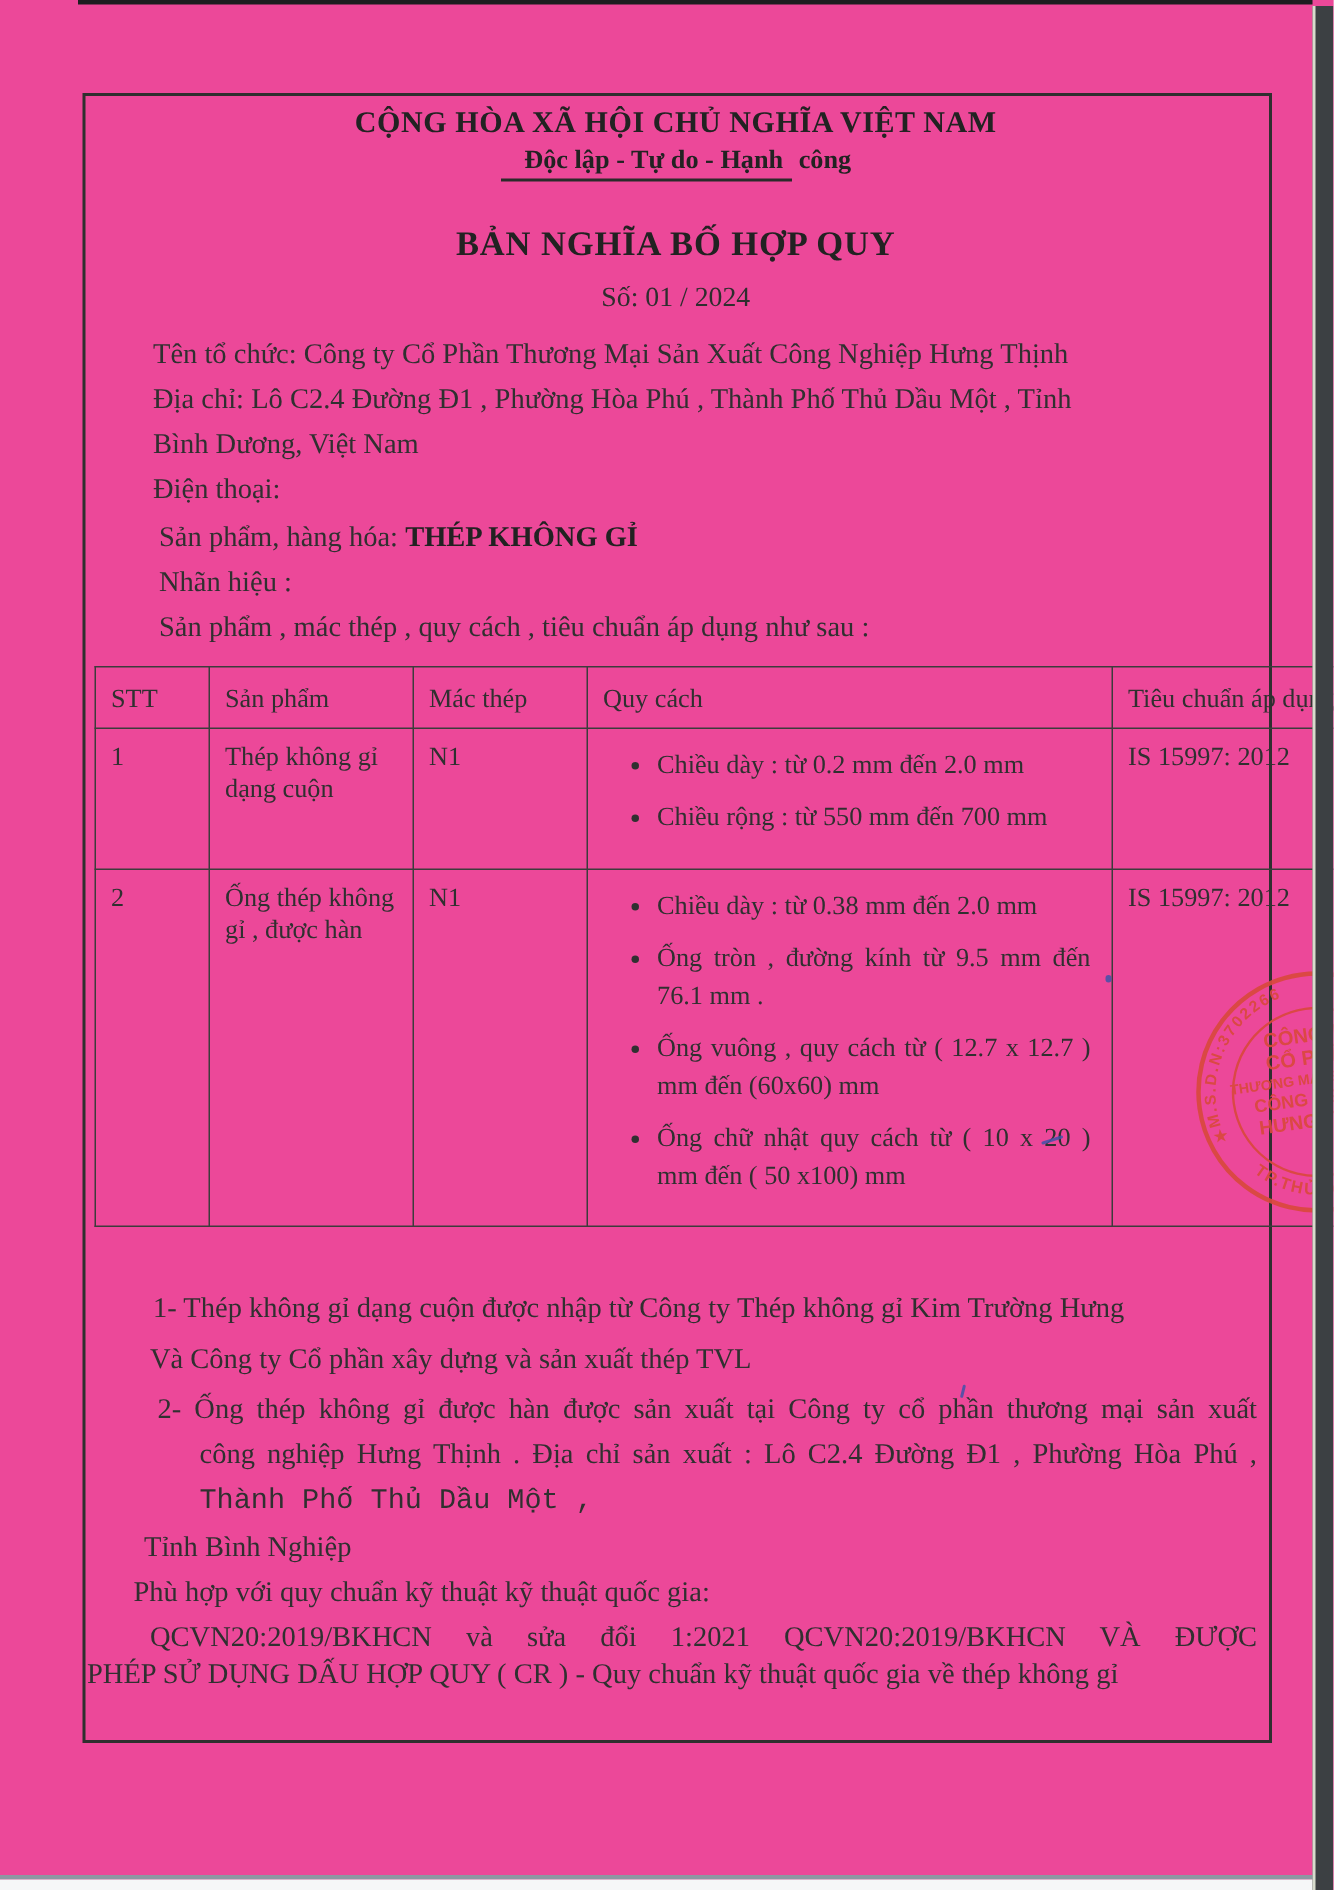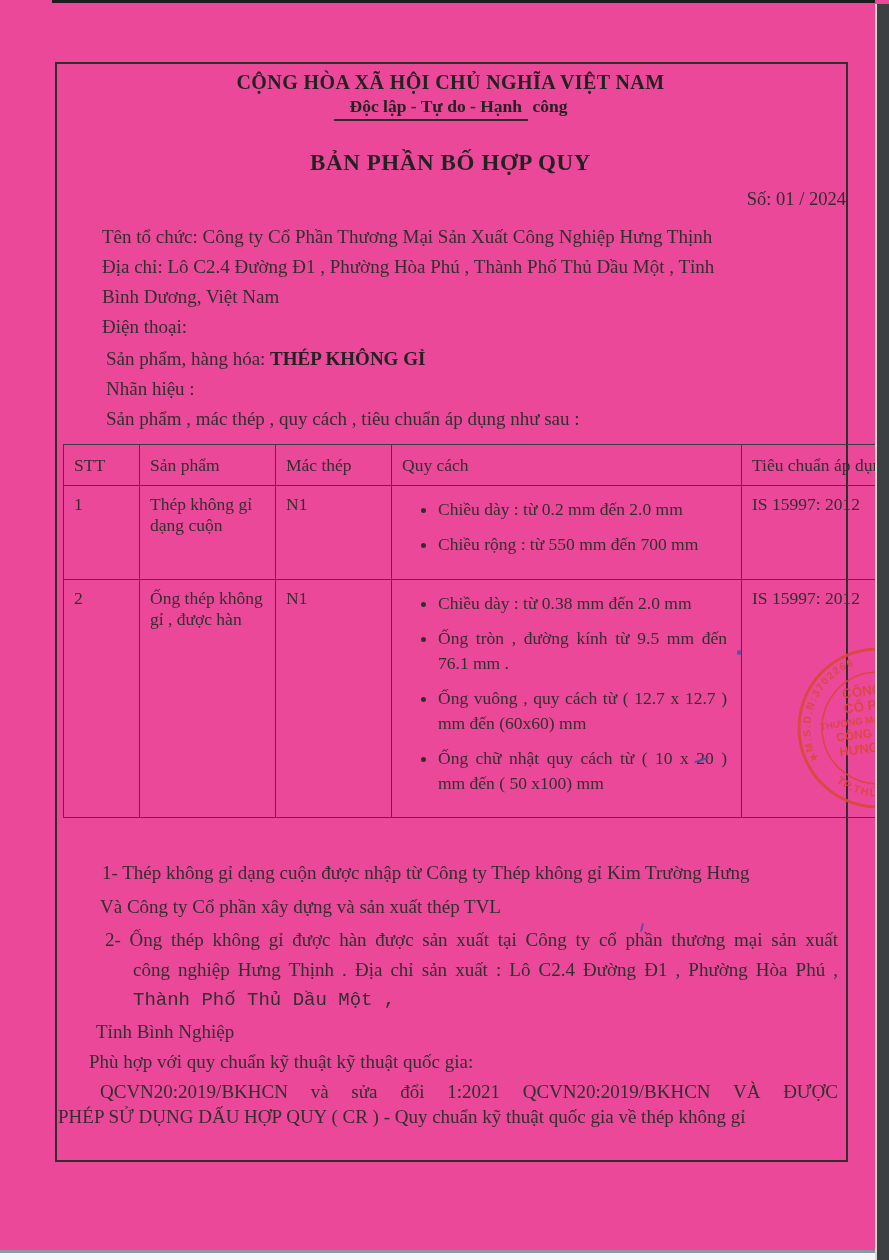--- a/index.html
+++ b/index.html
@@ -12,21 +12,21 @@
   .scan-right{position:absolute;right:0;top:4px;width:12px;height:1256px;background:#3c4043;border-left:2px solid #d7dccd;}
   .scan-bottom{position:absolute;left:0;top:1250px;width:877px;height:2.5px;background:#8e97a2;}
   .scan-bottom-pad{position:absolute;left:0;top:1253px;width:877px;height:7px;background:#f6f7f8;}
   
   .frame{position:absolute;left:55px;top:62px;width:789px;height:1096px;border:2px solid #2f2f2f;}
   
   .country{left:55px;top:71px;width:791px;text-align:center;font-size:20px;font-weight:bold;color:#222;letter-spacing:.4px;}
   .motto{left:55px;top:96px;width:791px;text-align:center;font-size:17.5px;font-weight:bold;color:#222;}
   .motto .uline{display:inline-block;border-bottom:2.5px solid #2a2a2a;padding:0 6px 2px 16px;}
   .doc-title{left:55px;top:150px;width:791px;text-align:center;font-size:23px;font-weight:bold;color:#222;letter-spacing:.6px;}
-  .doc-number{left:55px;top:189px;width:791px;text-align:right;font-size:18.5px;}
+  .doc-number{left:55px;top:189px;width:791px;text-align:center;font-size:18.5px;}
   
   .bline{font-size:19px;color:#303030;}
   .bold{font-weight:bold;color:#222;}
   
   table.spec{position:absolute;left:63px;top:444px;width:775px;border-collapse:collapse;table-layout:fixed;}
   table.spec td,table.spec th{border:1.6px solid #3c3c3c;font-weight:normal;font-size:17.5px;color:#303030;
        vertical-align:top;padding:8px 10px;text-align:left;}
   table.spec th{vertical-align:middle;height:40px;padding:0 10px;}
   td.c-stt,th.c-stt{width:55px;text-align:center;}
   th.c-sp{width:115px;margin-top:16px;} td.c-sp{text-align:justify;padding-top:10px;}
@@ -52,21 +52,21 @@
 
   <div class="scan-top"></div>
   <div class="scan-bottom"></div>
   <div class="scan-bottom-pad"></div>
 
   <div class="frame"></div>
 
   <div class="abs country">CỘNG HÒA XÃ HỘI CHỦ NGHĨA VIỆT NAM</div>
   <div class="abs motto"><span class="uline">Độc lập - Tự do - Hạnh</span> <span>công</span></div>
 
-  <div class="abs doc-title">BẢN PHẦN BỐ HỢP QUY</div>
+  <div class="abs doc-title">BẢN NGHĨA BỐ HỢP QUY</div>
   <div class="abs doc-number">Số: 01 / 2024</div>
 
   <div class="abs bline" style="left:102px;top:226px;">Tên tổ chức: Công ty Cổ Phần Thương Mại Sản Xuất Công Nghiệp Hưng Thịnh</div>
   <div class="abs bline" style="left:102px;top:256px;">Địa chỉ: Lô C2.4 Đường Đ1 , Phường Hòa Phú , Thành Phố Thủ Dầu Một , Tỉnh</div>
   <div class="abs bline" style="left:102px;top:286px;">Bình Dương, Việt Nam</div>
   <div class="abs bline" style="left:102px;top:316px;">Điện thoại:</div>
 
   <div class="abs bline" style="left:106px;top:348px;"><span>Sản phẩm, hàng hóa:</span> <span class="bold">THÉP KHÔNG GỈ</span></div>
   <div class="abs bline" style="left:106px;top:378px;">Nhãn hiệu :</div>
   <div class="abs bline" style="left:106px;top:408px;">Sản phẩm , mác thép , quy cách , tiêu chuẩn áp dụng như sau :</div>

